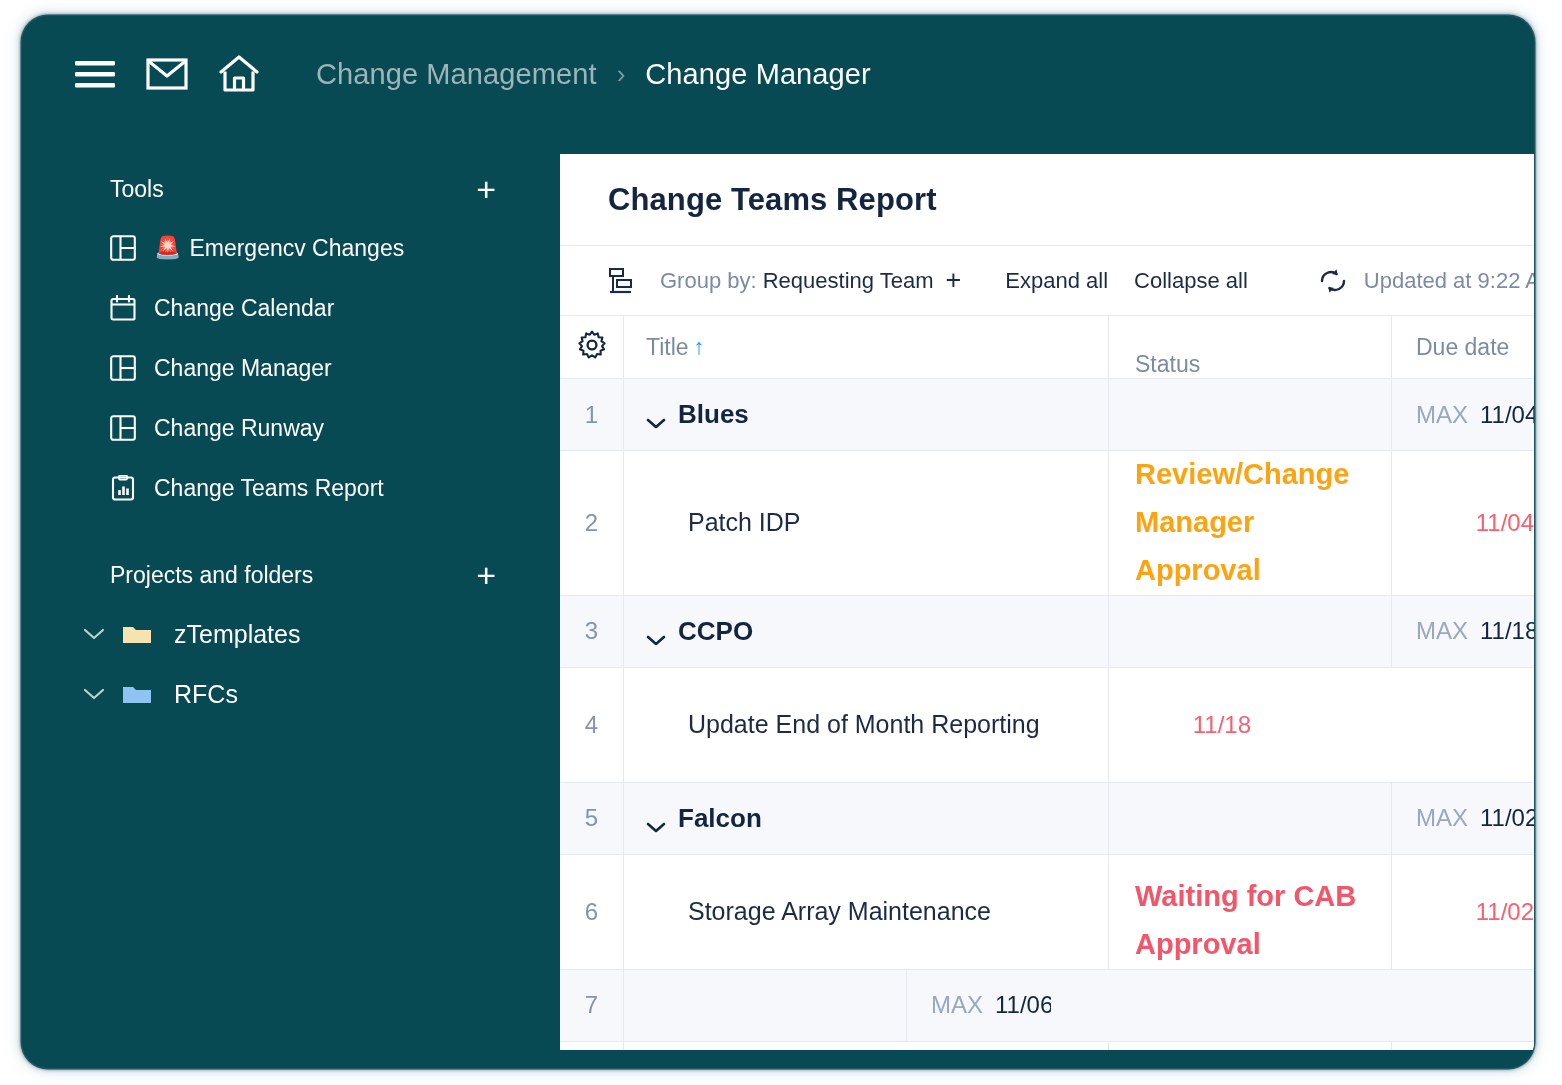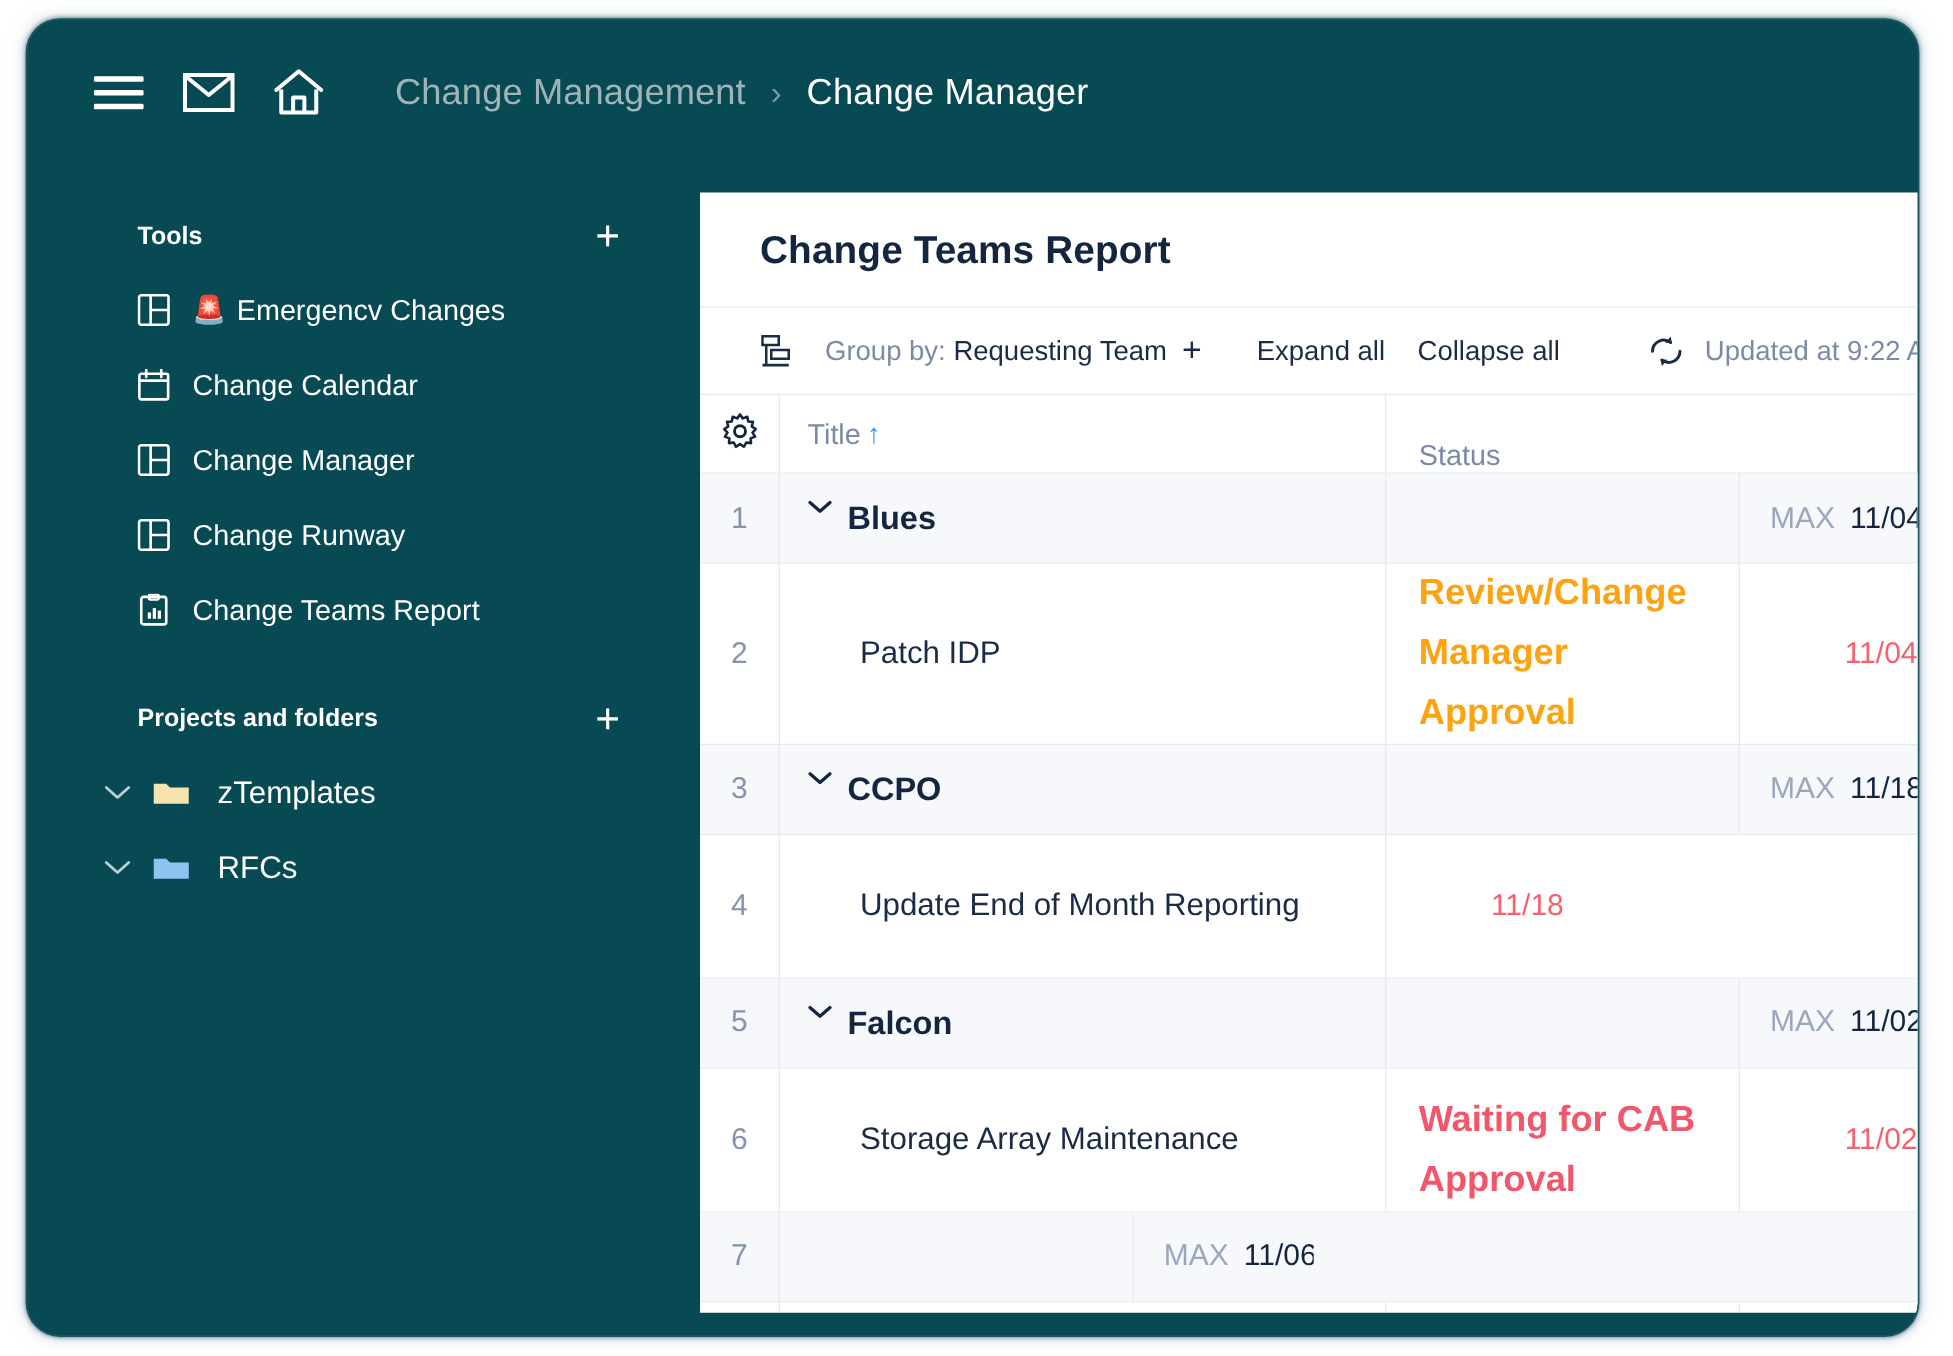--- a/index.html
+++ b/index.html
@@ -98,22 +98,22 @@
   }
   .side-section-head {
     display: flex;
     align-items: center;
     justify-content: space-between;
     padding: 0 40px 0 88px;
     height: 58px;
     margin-top: 28px;
   }
   .side-section-title {
-    font-size: 20px;
-    font-weight: bold;
+    font-size: 23px;
+    font-weight: normal;
     color: #ffffff;
   }
   .side-plus {
     font-size: 34px;
     font-weight: 300;
     color: #ffffff;
     line-height: 1;
     cursor: pointer;
     user-select: none;
     padding: 0 4px;
@@ -330,21 +330,21 @@
     min-height: 115px;
   }
 
   .rnum {
     font-size: 24px;
     color: #8494ad;
   }
 
   .group-title {
     display: flex;
-    align-items: flex-start;
+    align-items: flex-end;
     font-size: 26px;
     font-weight: bold;
     color: #14253f;
   }
   .group-title .gchev {
     margin-right: 12px;
     display: inline-flex;
     align-items: center;
     cursor: pointer;
   }
@@ -565,20 +565,23 @@
               </svg>
             </span>
           </div>
           <div class="c-title">
             <span>Title</span>
               <span class="sort-arrow">↑</span>
           </div>
           <div class="c-status">
             <span>Status</span>
           </div>
+          <div class="c-due">
+            <span>Due date</span>
+          </div>
         </div>
 
         <div id="rows-host">
             <div class="trow row-group">
               <div class="c-num">
                 <span class="rnum">1</span>
               </div>
               <div class="c-title">
                 <span class="group-title">
                   <span class="gchev">

